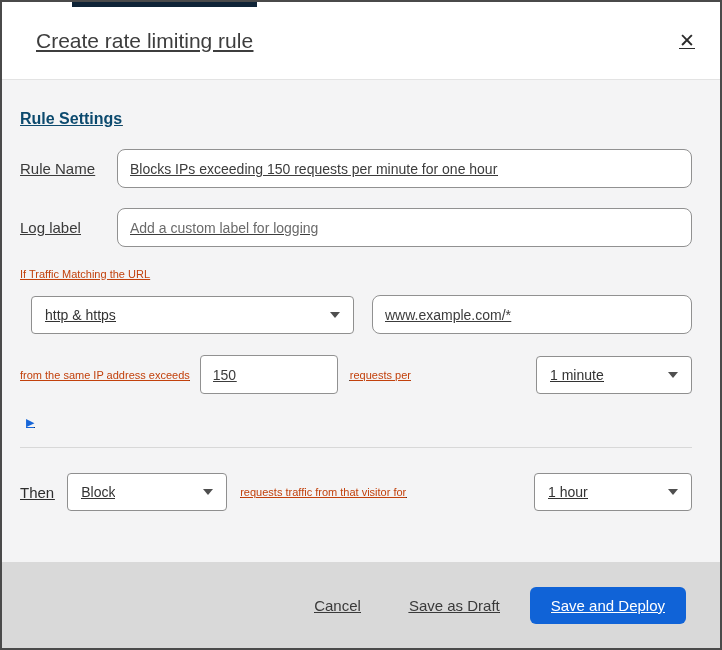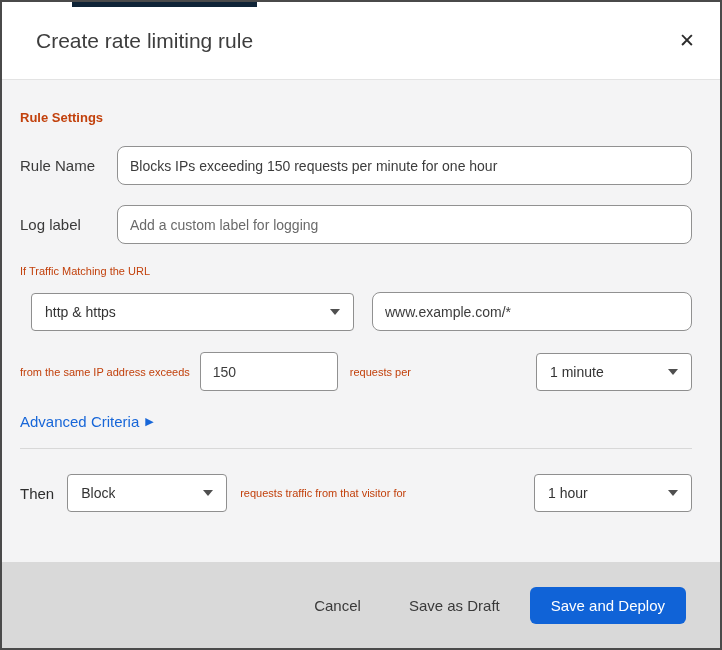--- a/index.html
+++ b/index.html
@@ -1,15 +1,15 @@
 <!DOCTYPE html>
 <html style="--color-top-bar: #0f2437; --color-link: #1766d8; --color-primary-button: #1063d7;"><head>
 <meta charset="utf-8">
 <style>
-  * { box-sizing: border-box; margin: 0; padding: 0; }
+  * { box-sizing: border-box; margin: 0; padding: 0; text-decoration: underline; }
   html, body { margin: 0; padding: 0; background: #ffffff; }
   body { font-family: "Liberation Sans", sans-serif; }
 
   .dialog {
     width: 722px;
     height: 650px;
     border: 2px solid #4a4a4a;
     background: #ffffff;
     position: relative;
     display: flex;
@@ -55,23 +55,23 @@
     font-family: "Liberation Sans", sans-serif;
   }
 
   .body {
     flex: 1;
     background: #f4f4f5;
     padding: 28px 28px 0 18px;
   }
 
   .section-heading {
-    font-size: 13px;
+    font-size: 16px;
     font-weight: 700;
-    color: #c2410c;
+    color: #0c4a6e;
     margin-top: 2px;
   }
 
   .row { display: flex; align-items: center; }
 
   .field-label {
     font-size: 15px;
     color: #3a3a3a;
     flex: none;
     width: 97px;
@@ -234,21 +234,20 @@
       <input type="text" class="text-input requests-input" value="150" style="">
       <span class="sentence between-text">requests per</span>
       <div class="select period-select">
         <span class="select-value">1 minute</span>
         <span class="caret"></span>
       </div>
     </div>
 
     <div class="advanced-row">
       <a class="advanced-link">
-        <span>Advanced Criteria</span>
         <span class="advanced-arrow">▶</span>
       </a>
     </div>
 
     <div class="divider"></div>
 
     <div class="row row-then">
       <span class="then-label">Then</span>
       <div class="select action-select">
         <span class="select-value">Block</span>

